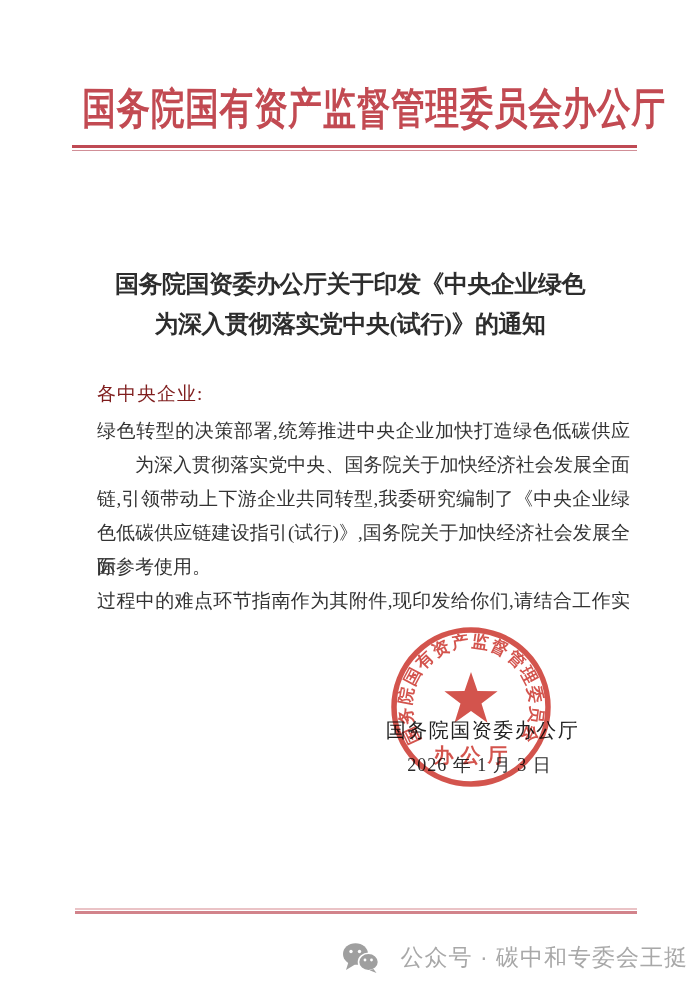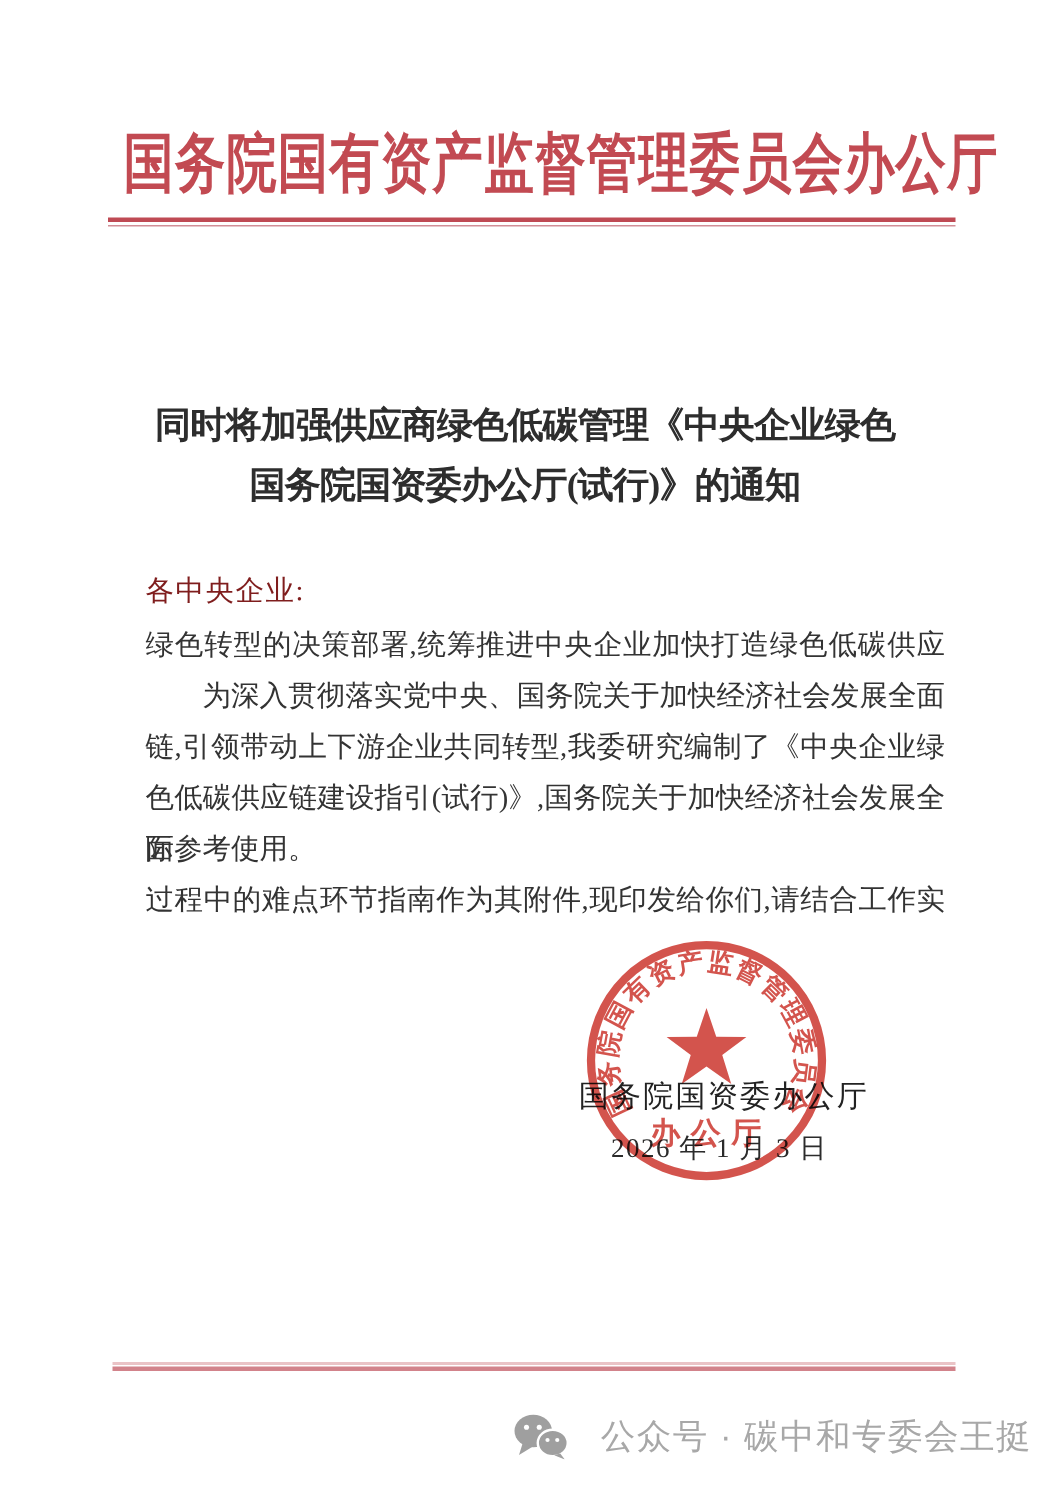--- a/index.html
+++ b/index.html
@@ -104,22 +104,22 @@
 
   <div class="letterhead">
     <span class="squeeze">国务院国有资产监督管理委员会办公厅</span>
   </div>
   <div class="rule-top">
     <div class="thick"></div>
     <div class="thin"></div>
   </div>
 
   <h1 class="doc-title">
-    <span>同时将加强供应商绿色低碳管理《中央企业绿色</span><br>
-    <span>国务院国资委办公厅(试行)》的通知</span>
+    <span>国务院国资委办公厅关于印发《中央企业绿色</span><br>
+    <span>为深入贯彻落实党中央(试行)》的通知</span>
   </h1>
 
   <div class="salutation">各中央企业:</div>
   <div class="para">
     <div class="pline">绿色转型的决策部署,统筹推进中央企业加快打造绿色低碳供应</div>
     <div class="pline first">为深入贯彻落实党中央、国务院关于加快经济社会发展全面</div>
     <div class="pline">链,引领带动上下游企业共同转型,我委研究编制了《中央企业绿</div>
     <div class="pline">色低碳供应链建设指引(试行)》,国务院关于加快经济社会发展全面</div>
     <div class="pline last">际参考使用。</div>
     <div class="pline">过程中的难点环节指南作为其附件,现印发给你们,请结合工作实</div>

